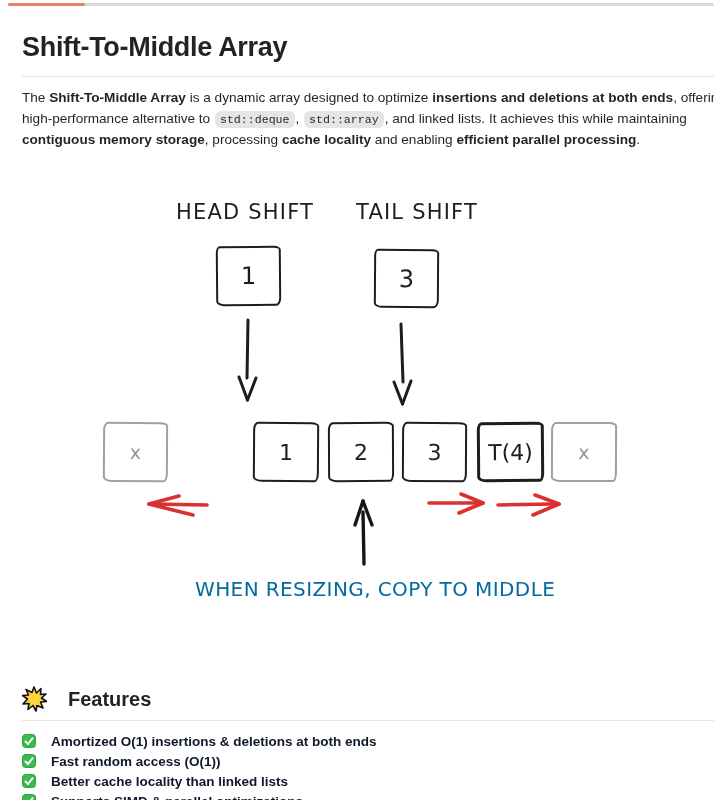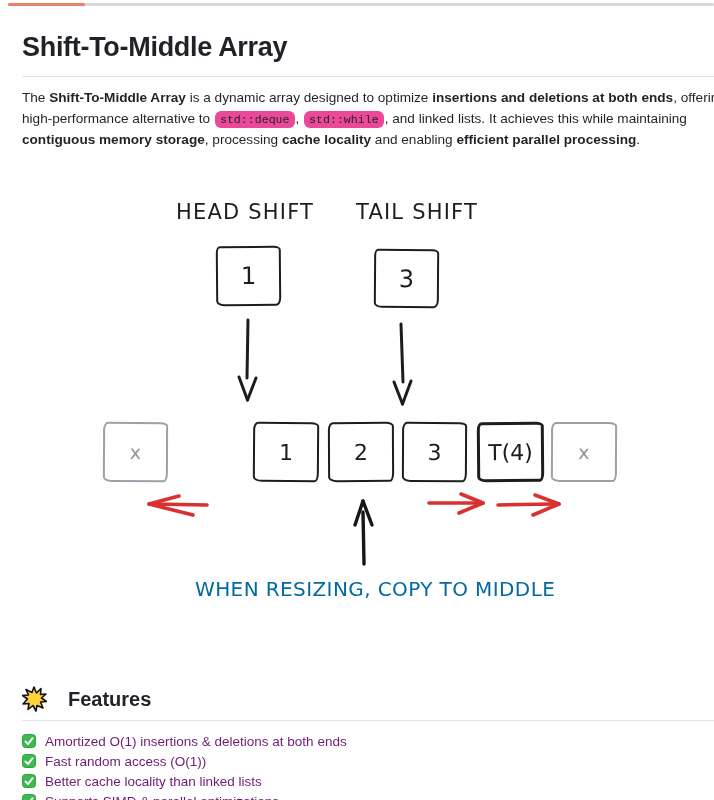--- a/index.html
+++ b/index.html
@@ -14,21 +14,21 @@
   .page-title{position:absolute;left:22px;top:32px;margin:0;font-size:27px;font-weight:600;
               letter-spacing:-0.3px;color:#1f2328;white-space:nowrap;}
   .hr{position:absolute;left:22px;width:692px;height:1px;background:#e2e5e9;}
   .hr-title{top:76px;}
   .hr-features{top:720px;}
 
   
   .intro{position:absolute;left:22px;top:88px;font-size:13.6px;line-height:20.7px;color:#1f2328;}
   .intro .line{white-space:nowrap;}
   .intro .b{font-weight:600;}
-  .intro code{font-family:"Liberation Mono",monospace;font-size:11.6px;background:#ec4899;
+  .intro code{font-family:"Liberation Mono",monospace;font-size:11.6px;background:#e5e5e5;
               border-radius:6px;padding:2px 5px;margin:0 1px;}
 
   
   .diagram{position:absolute;left:0;top:0;width:714px;height:800px;pointer-events:none;}
   .dg-label{position:absolute;font-family:"DejaVu Sans",sans-serif;font-size:21px;font-weight:500;
             letter-spacing:1.2px;color:#1d1d1d;white-space:nowrap;}
   .dg-head-label{left:176px;top:200px;}
   .dg-tail-label{left:356px;top:200px;}
 
   .dg-box{position:absolute;box-sizing:border-box;border:2.6px solid #1d1d1d;
@@ -59,39 +59,39 @@
   .rarr-r1{left:427px;top:490px;}
   .rarr-r2{left:495px;top:491px;}
 
   .dg-caption{position:absolute;left:195px;top:577px;font-family:"DejaVu Sans",sans-serif;
               font-size:20px;letter-spacing:0.4px;color:#0369a1;white-space:nowrap;}
 
   
   .features-head{position:absolute;left:22px;top:686px;display:flex;align-items:center;gap:21px;}
   .features-head h2{margin:0;font-size:20px;font-weight:600;color:#1f2328;}
   .feature-list{position:absolute;left:22px;top:731px;margin:0;padding:0;list-style:none;}
-  .feature-list li{display:flex;align-items:center;gap:9px;height:20px;
-                   font-size:13.5px;font-weight:400;color:#701a75;white-space:nowrap;}
+  .feature-list li{display:flex;align-items:center;gap:15px;height:20px;
+                   font-size:13.5px;font-weight:700;color:#0f172a;white-space:nowrap;}
   .check-icon{flex:0 0 auto;}
 </style>
 </head>
 <body>
 
 <div class="stage">
 
   <div class="progress-track">
     <div class="progress-fill"></div>
   </div>
 
   <h1 class="page-title">Shift-To-Middle Array</h1>
   <div class="hr hr-title"></div>
 
   <div class="intro">
     <div class="line"><span>The </span><span class="b">Shift-To-Middle Array</span><span> is a dynamic array designed to optimize </span><span class="b">insertions and deletions at both ends</span><span>, offering a</span></div>
-    <div class="line"><span>high-performance alternative to </span><code>std::deque</code><span>, </span><code>std::while</code><span>, and linked lists. It achieves this while maintaining</span></div>
+    <div class="line"><span>high-performance alternative to </span><code>std::deque</code><span>, </span><code>std::array</code><span>, and linked lists. It achieves this while maintaining</span></div>
     <div class="line"><span class="b">contiguous memory storage</span><span>, processing </span><span class="b">cache locality</span><span> and enabling </span><span class="b">efficient parallel processing</span><span>.</span></div>
   </div>
 
   <div class="diagram">
 
     <div class="dg-label dg-head-label">HEAD SHIFT</div>
     <div class="dg-label dg-tail-label">TAIL SHIFT</div>
 
     <div class="dg-box dg-hbox1">1</div>
     <div class="dg-box dg-hbox3">3</div>

